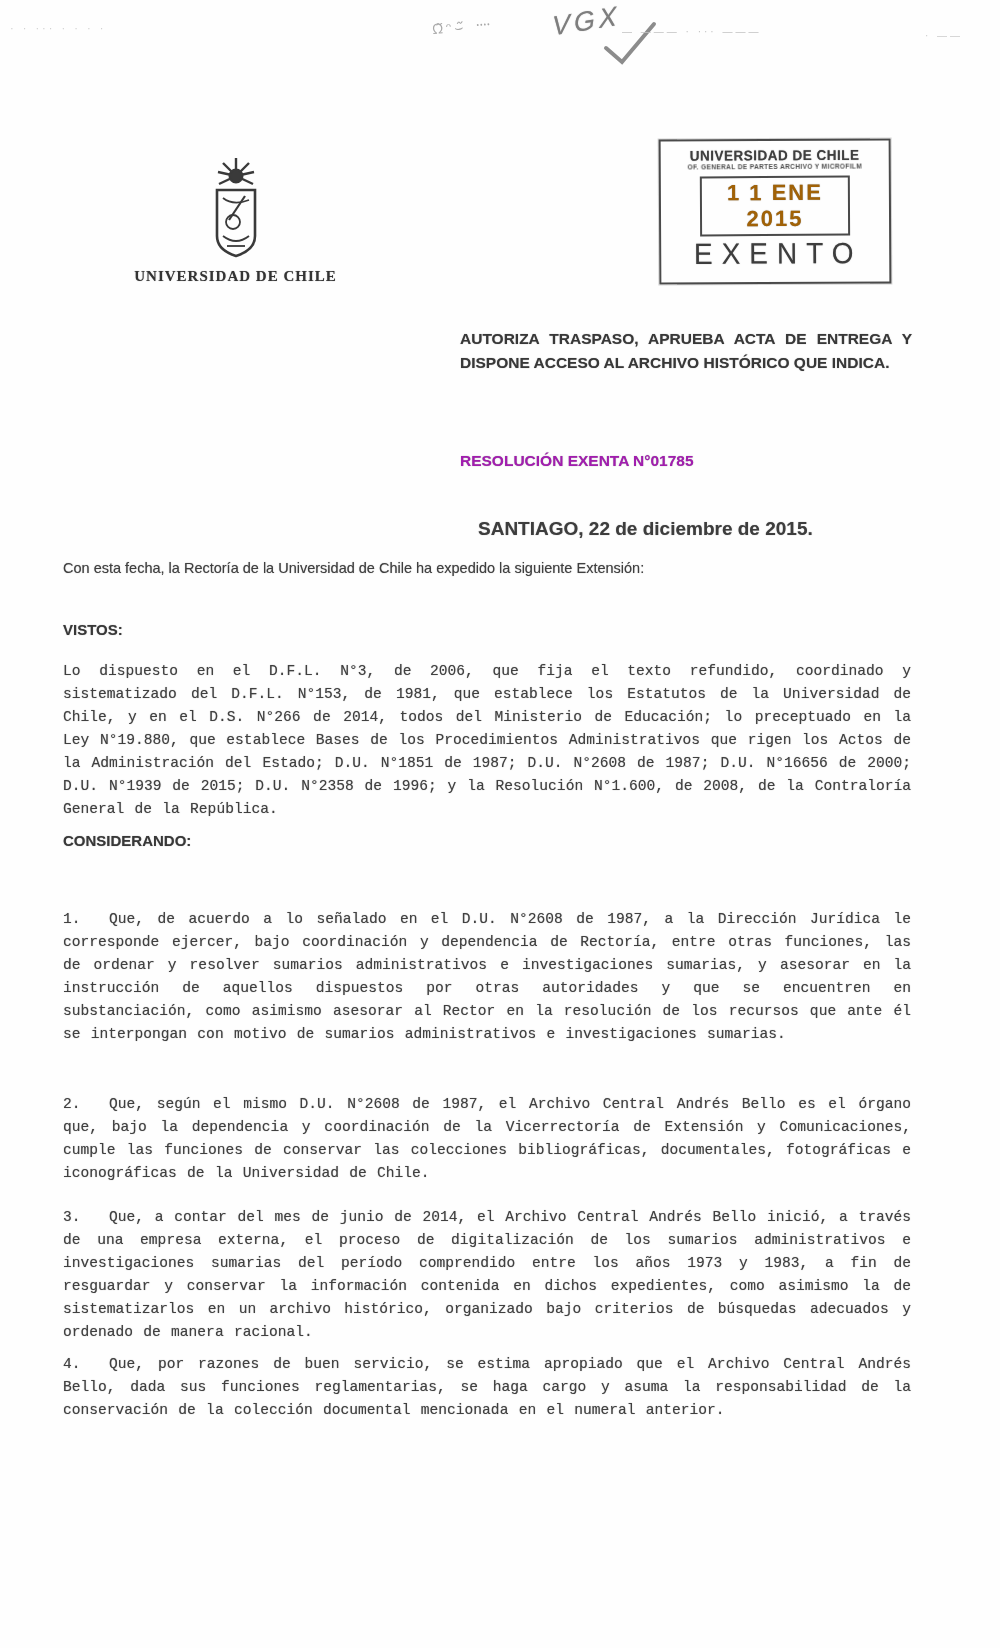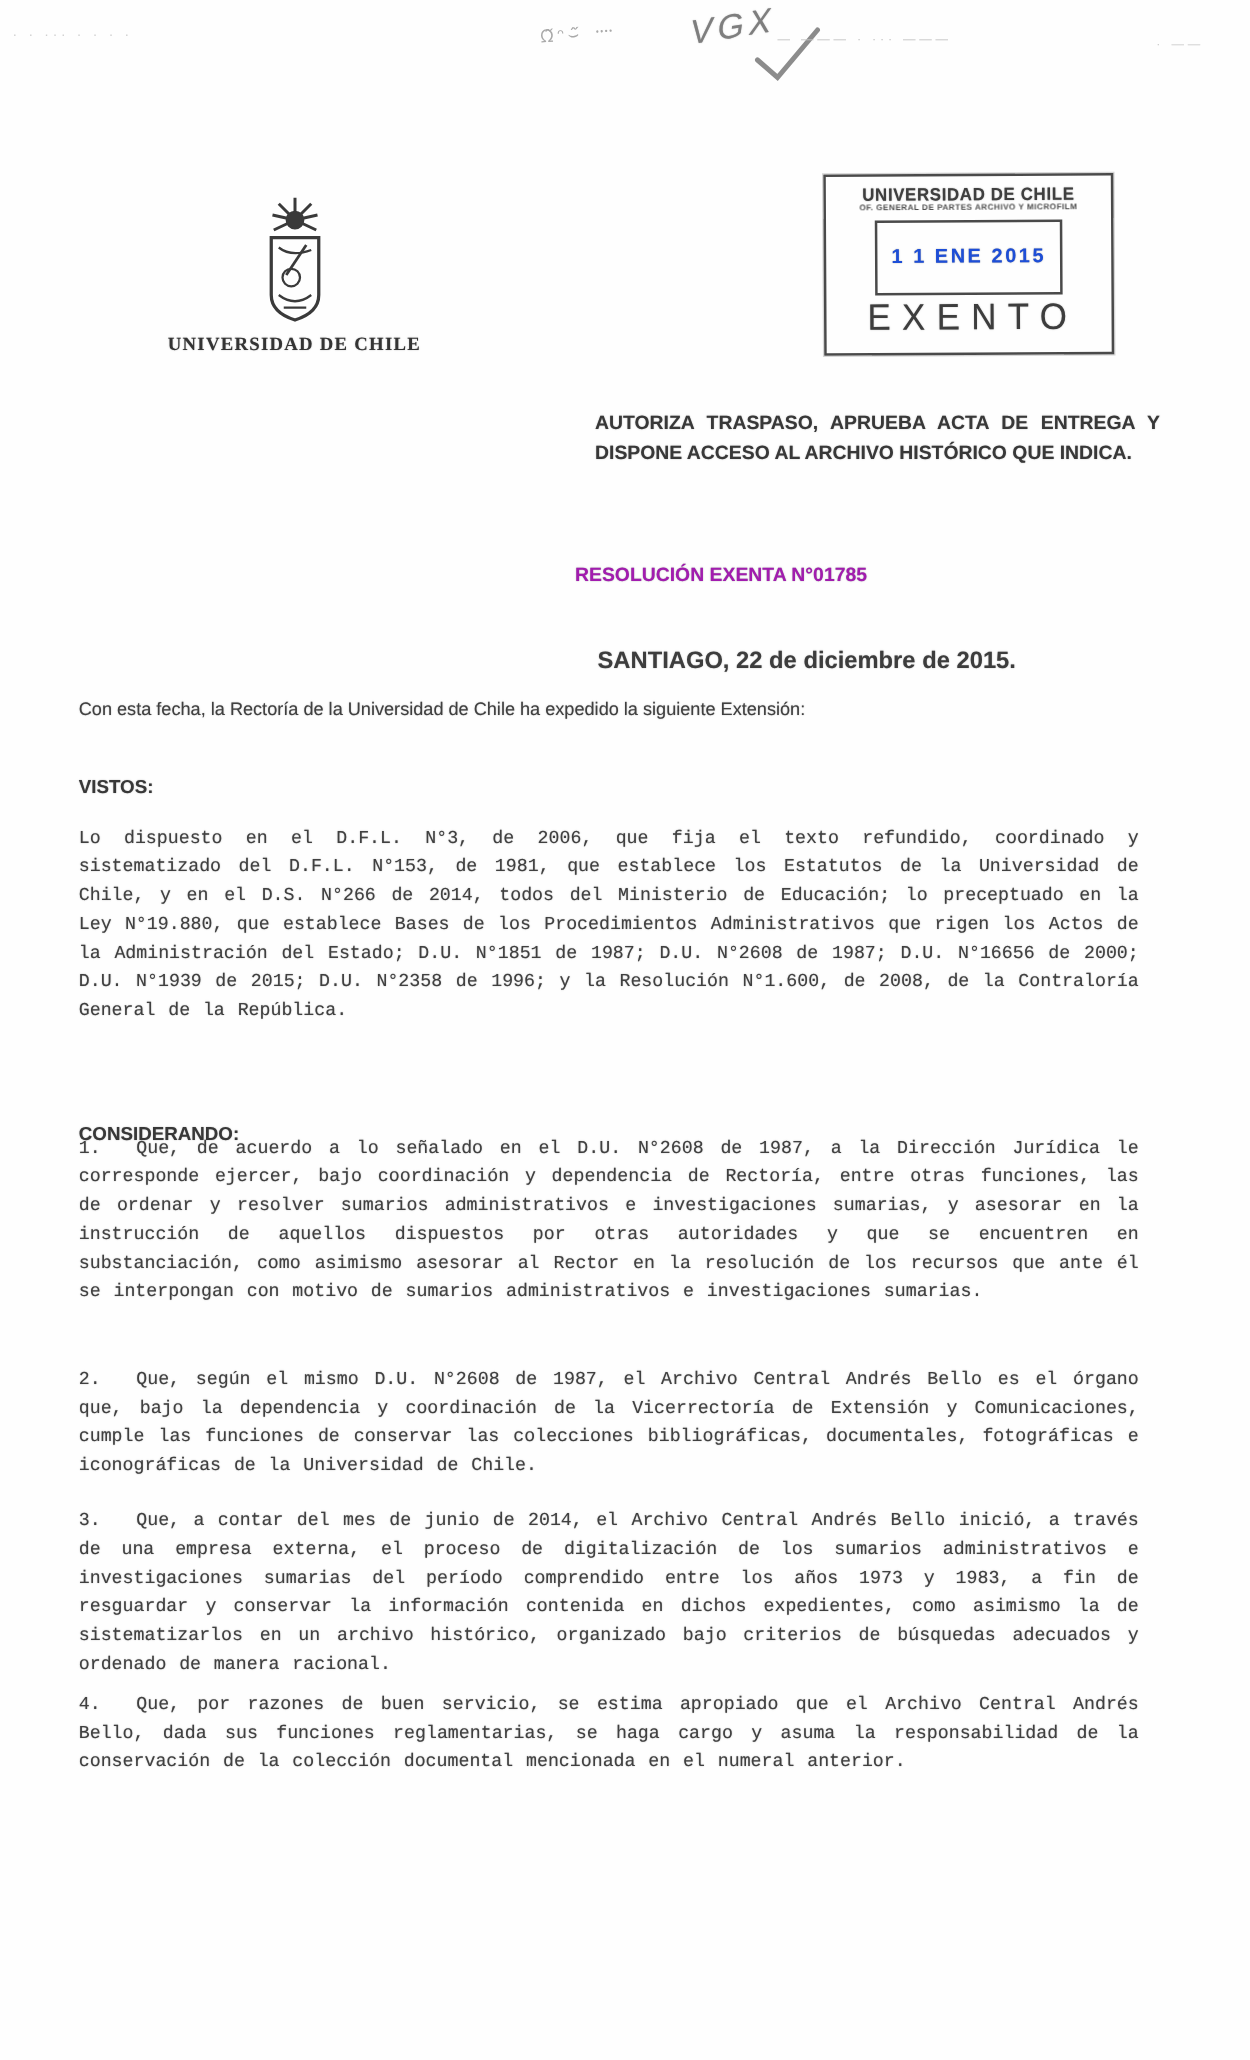--- a/index.html
+++ b/index.html
@@ -54,53 +54,53 @@
   .stamp-line2{
     font-size:6.5px; color:#4c4c4c; letter-spacing:.4px;
     filter:blur(.4px); margin-top:0px; font-weight:700;
   }
   .stamp-datebox{
     margin:6px auto 0 auto; width:146px; height:56px;
     border:2px solid #4a4a4a;
     display:flex; align-items:center; justify-content:center;
   }
   .stamp-date{
-    font-size:16px; font-weight:700; color:#1d4ed8; letter-spacing:2px;
+    font-size:22px; font-weight:700; color:#a16207; letter-spacing:2px;
     text-shadow:0 0 1px rgba(70,70,70,.6);
   }
   .stamp-status{
     margin-top:2px; font-size:28px; font-weight:500;
     letter-spacing:9px; color:#3d3d3d; text-indent:6px;
     transform:scaleY(1.05);
     text-shadow:0 0 1px rgba(70,70,70,.5);
   }
 
   
   .doc-subject{
     position:absolute; left:460px; top:327px; width:452px;
     font-weight:700; font-size:15.5px; line-height:24px;
-    text-align:justify; color:#383838;margin-left:16px;
+    text-align:justify; color:#383838;
   }
   .doc-resnum{
     position:absolute; left:460px; top:452px;
     font-weight:700; font-size:15.5px; color:#a21caf;
   }
   .doc-placedate{
     position:absolute; left:478px; top:518px;
     font-weight:700; font-size:19px; color:#3d3d3d;
   }
   .doc-intro{
     position:absolute; left:63px; top:560px; width:848px;
     font-size:14.5px; color:#404040;
   }
   .sect-heading{
     position:absolute; font-weight:700; font-size:15px; color:#383838;
   }
   .h-vistos{ left:63px; top:621px; }
-  .h-considerando{ left:63px; top:899px; }
+  .h-considerando{ left:63px; top:832px; }
   .body-par{
     position:absolute; left:63px; width:848px;
     font-size:14.6px; line-height:23px; text-align:justify; color:#404040;
     word-spacing:1.5px;
     font-family:Liberation Mono, monospace;
   }
   .par-vistos{ top:645px; }
   .par-1{ top:893px; }
   .par-2{ top:1078px; }
   .par-3{ top:1191px; }

